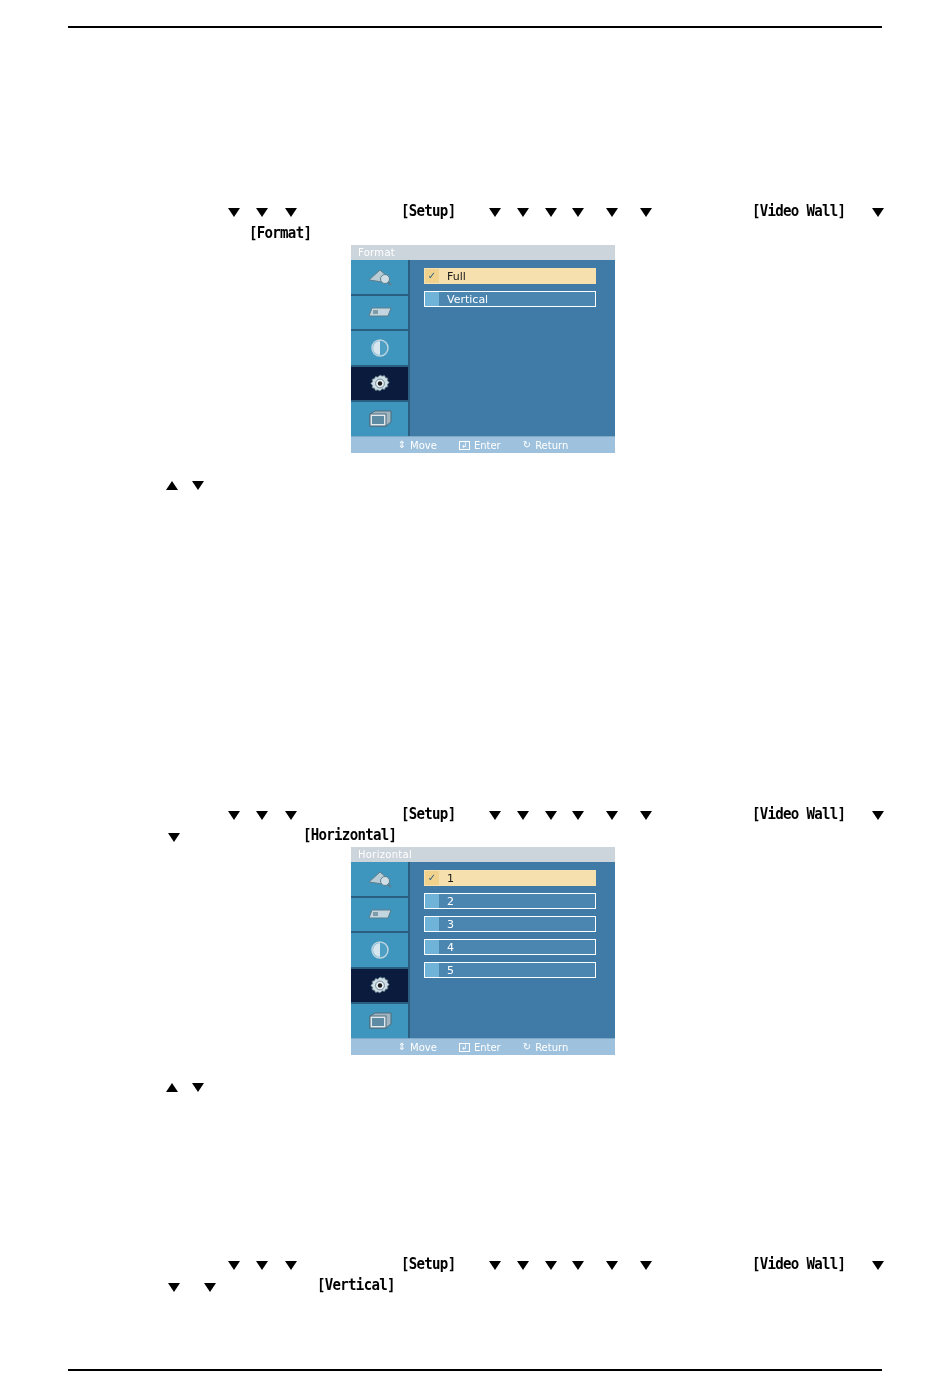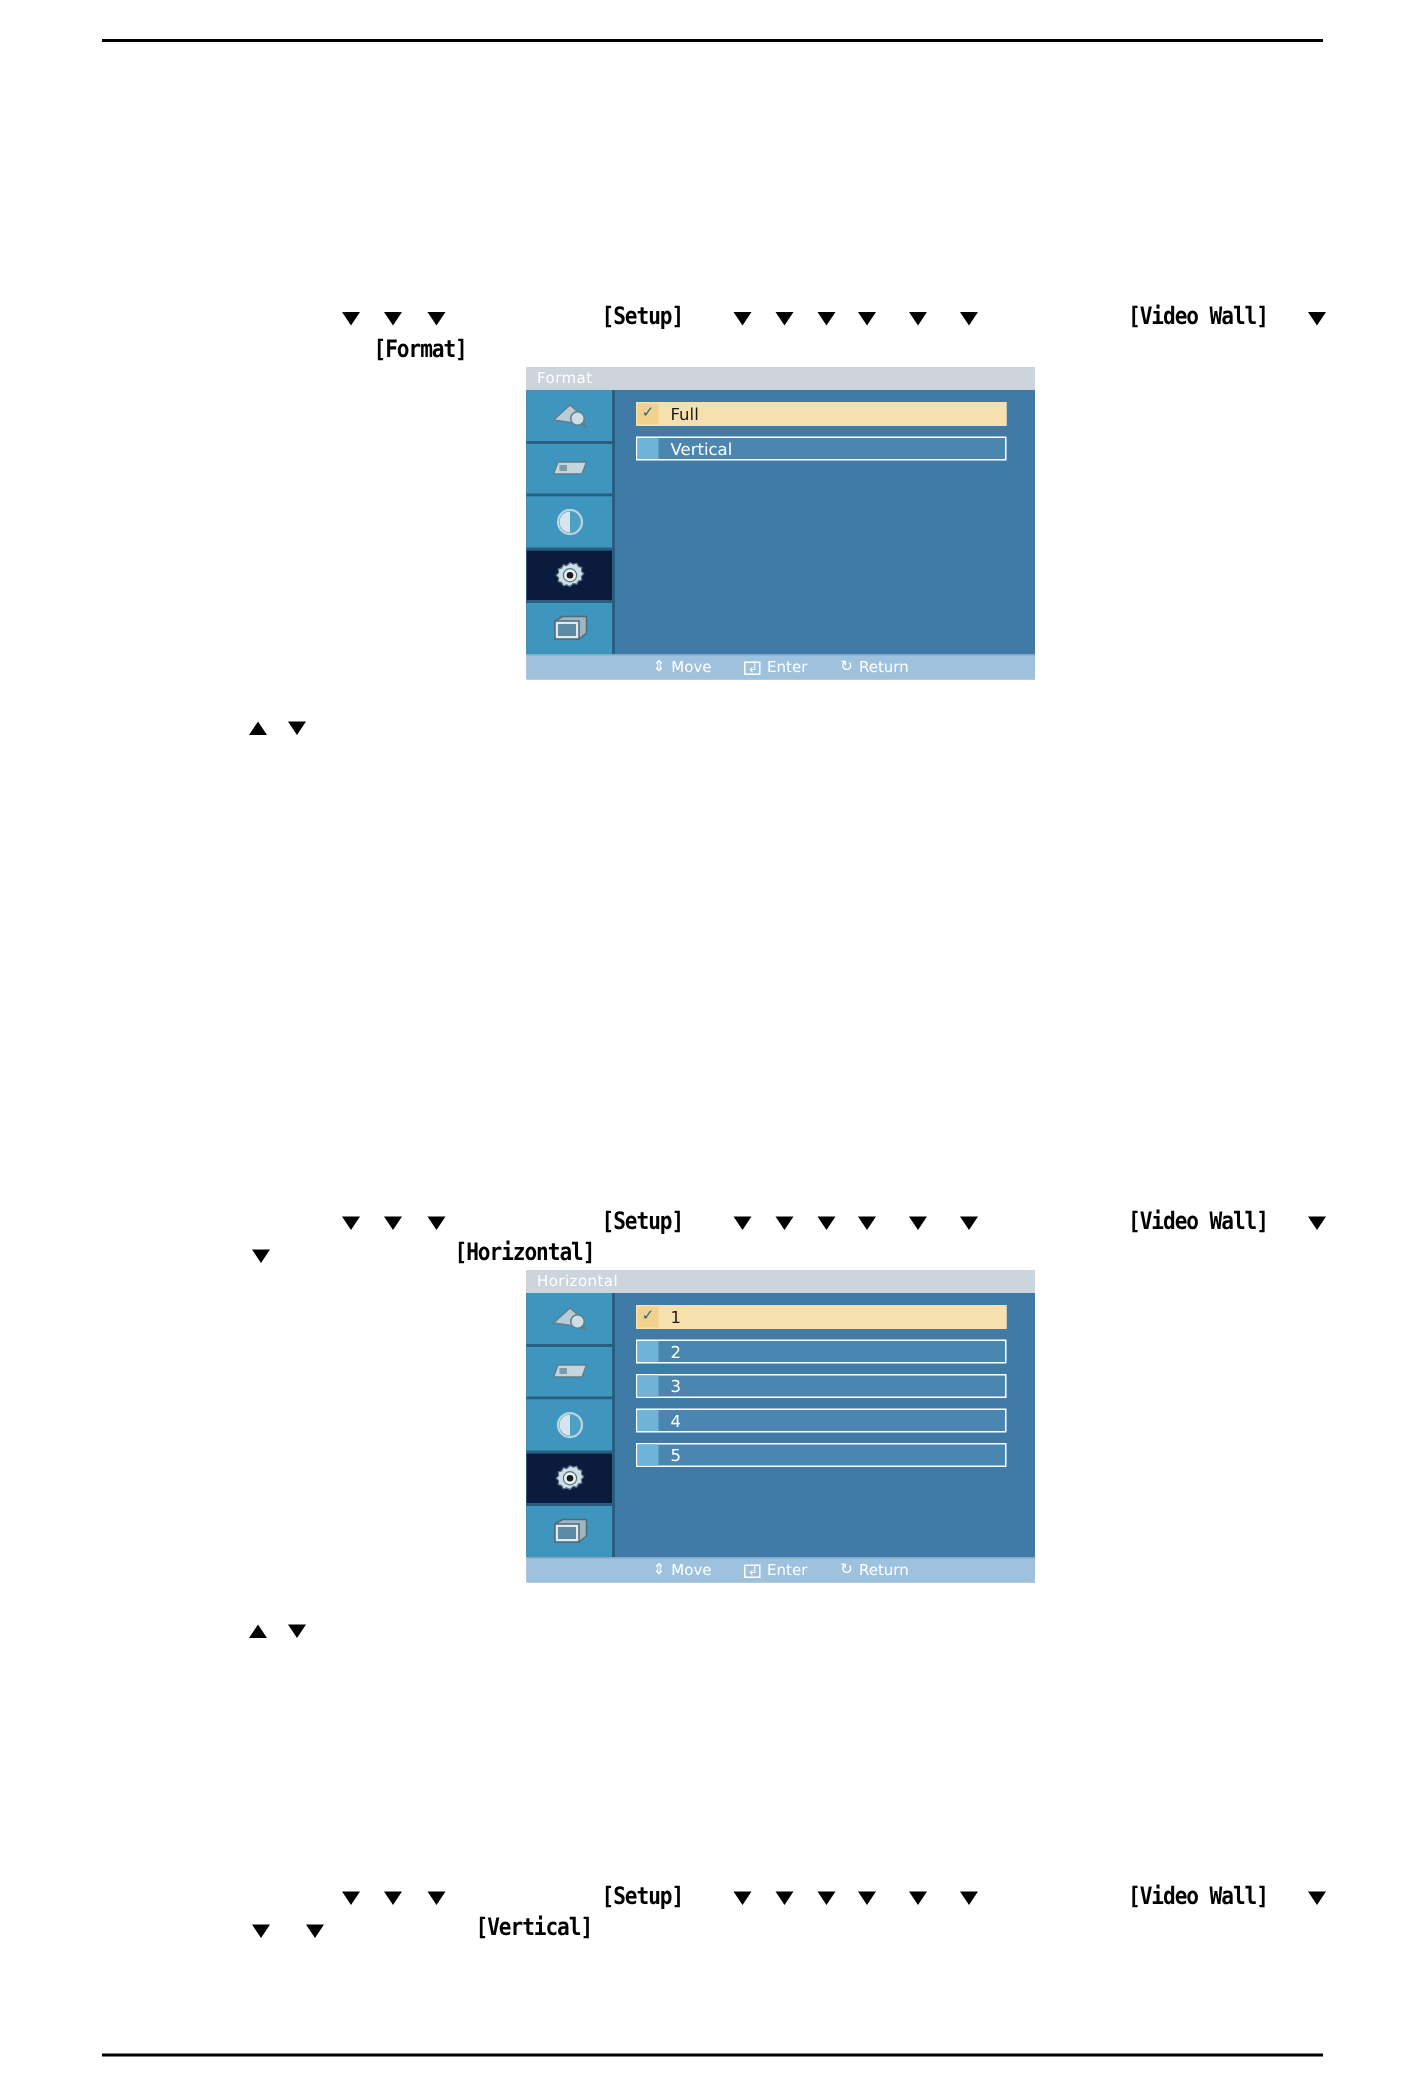--- a/index.html
+++ b/index.html
@@ -45,22 +45,22 @@
     width: 0; height: 0;
     border-left: 6px solid transparent;
     border-right: 6px solid transparent;
   }
   .arrow-down { border-top: 9px solid #000; }
   .arrow-up   { border-bottom: 9px solid #000; }
 
   
   .osd {
     position: absolute;
-    width: 339px;
-    background: #a3a3a3;
+    width: 264px;
+    background: #eab308;
     box-sizing: border-box;
   }
   .osd-title {
     height: 15px;
     background: #ccd4dc;
     color: #ffffff;
     font-family: "DejaVu Sans", sans-serif;
     font-size: 10px;
     line-height: 15px;
     padding-left: 7px;

